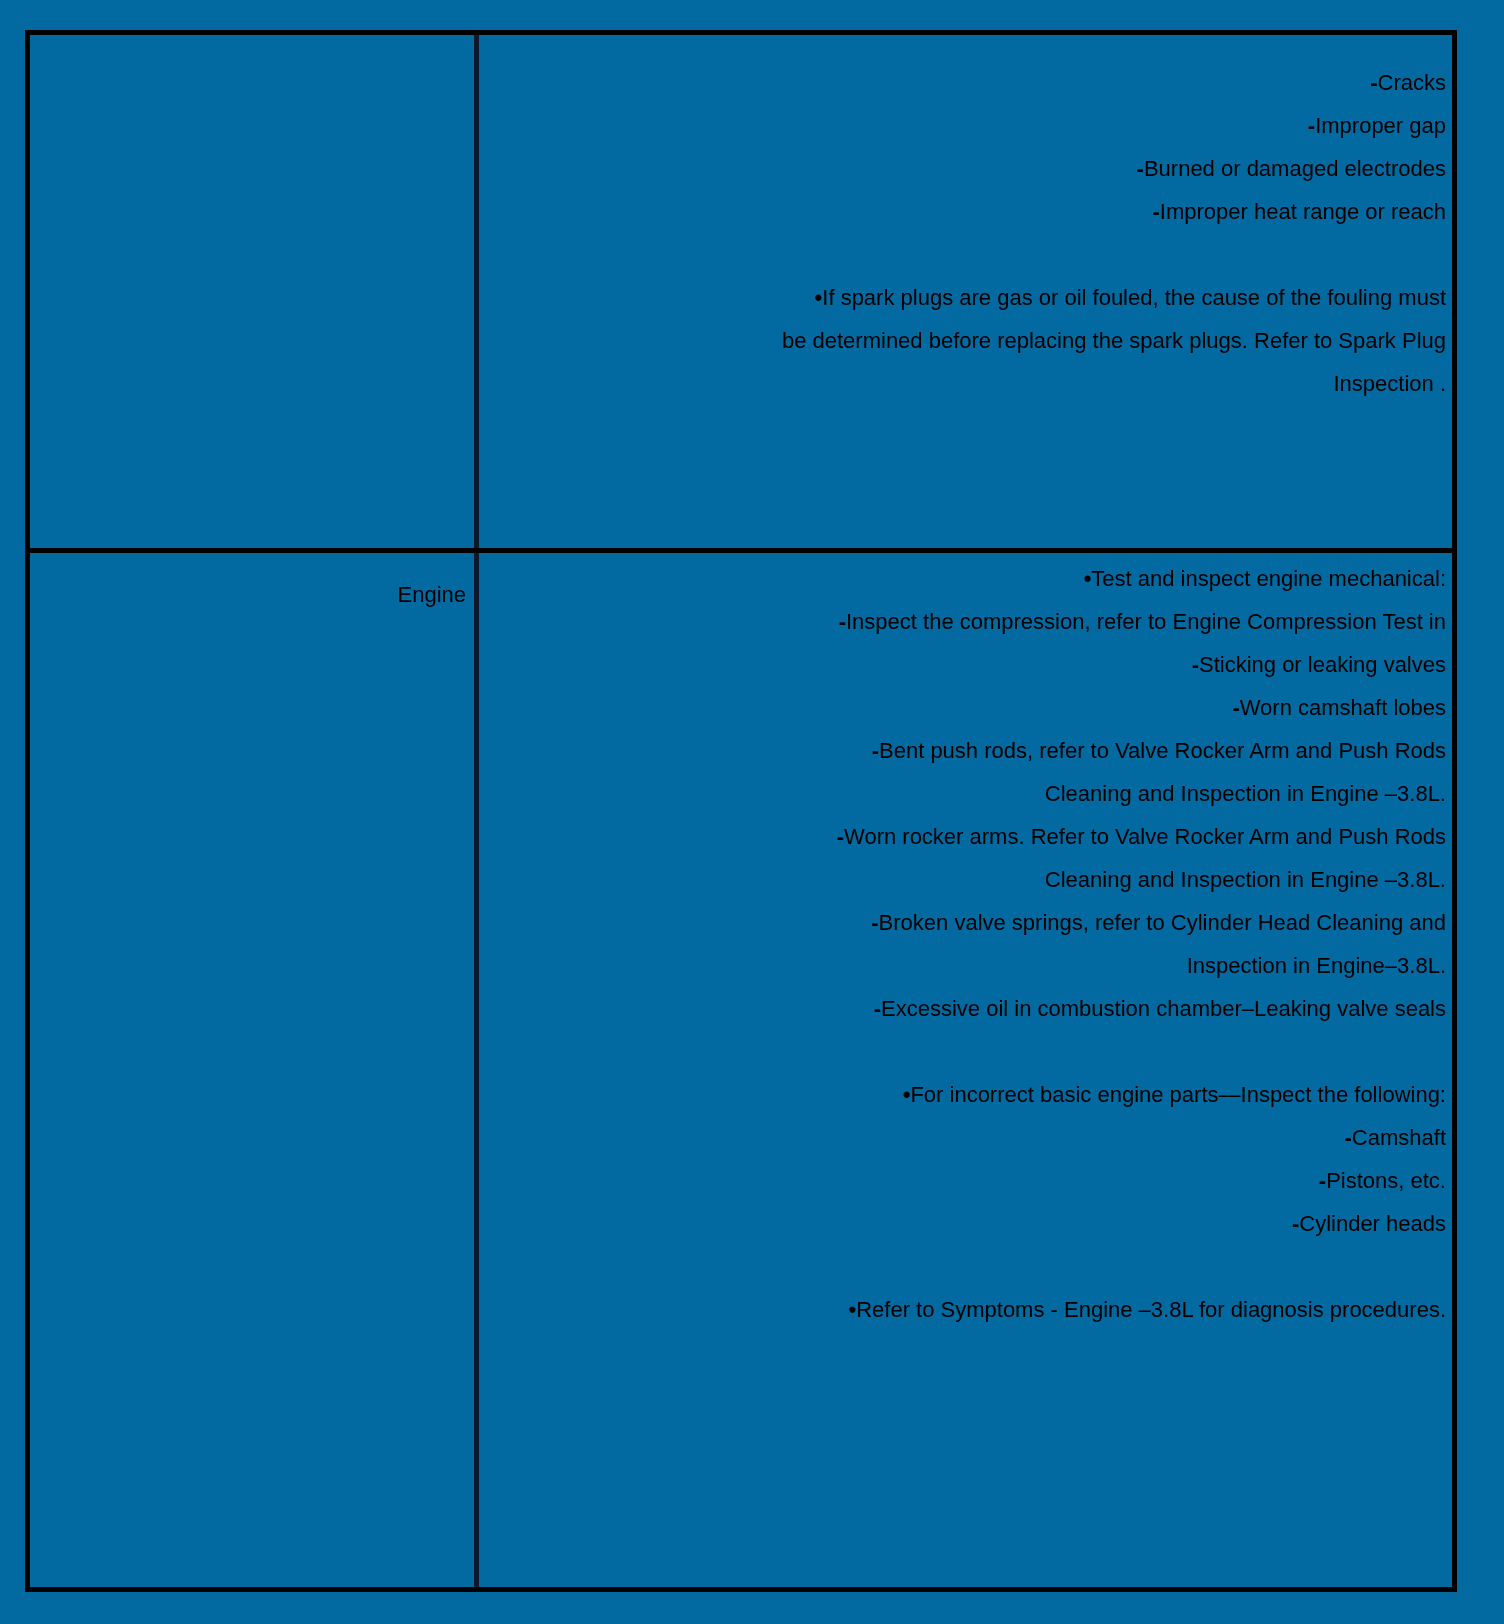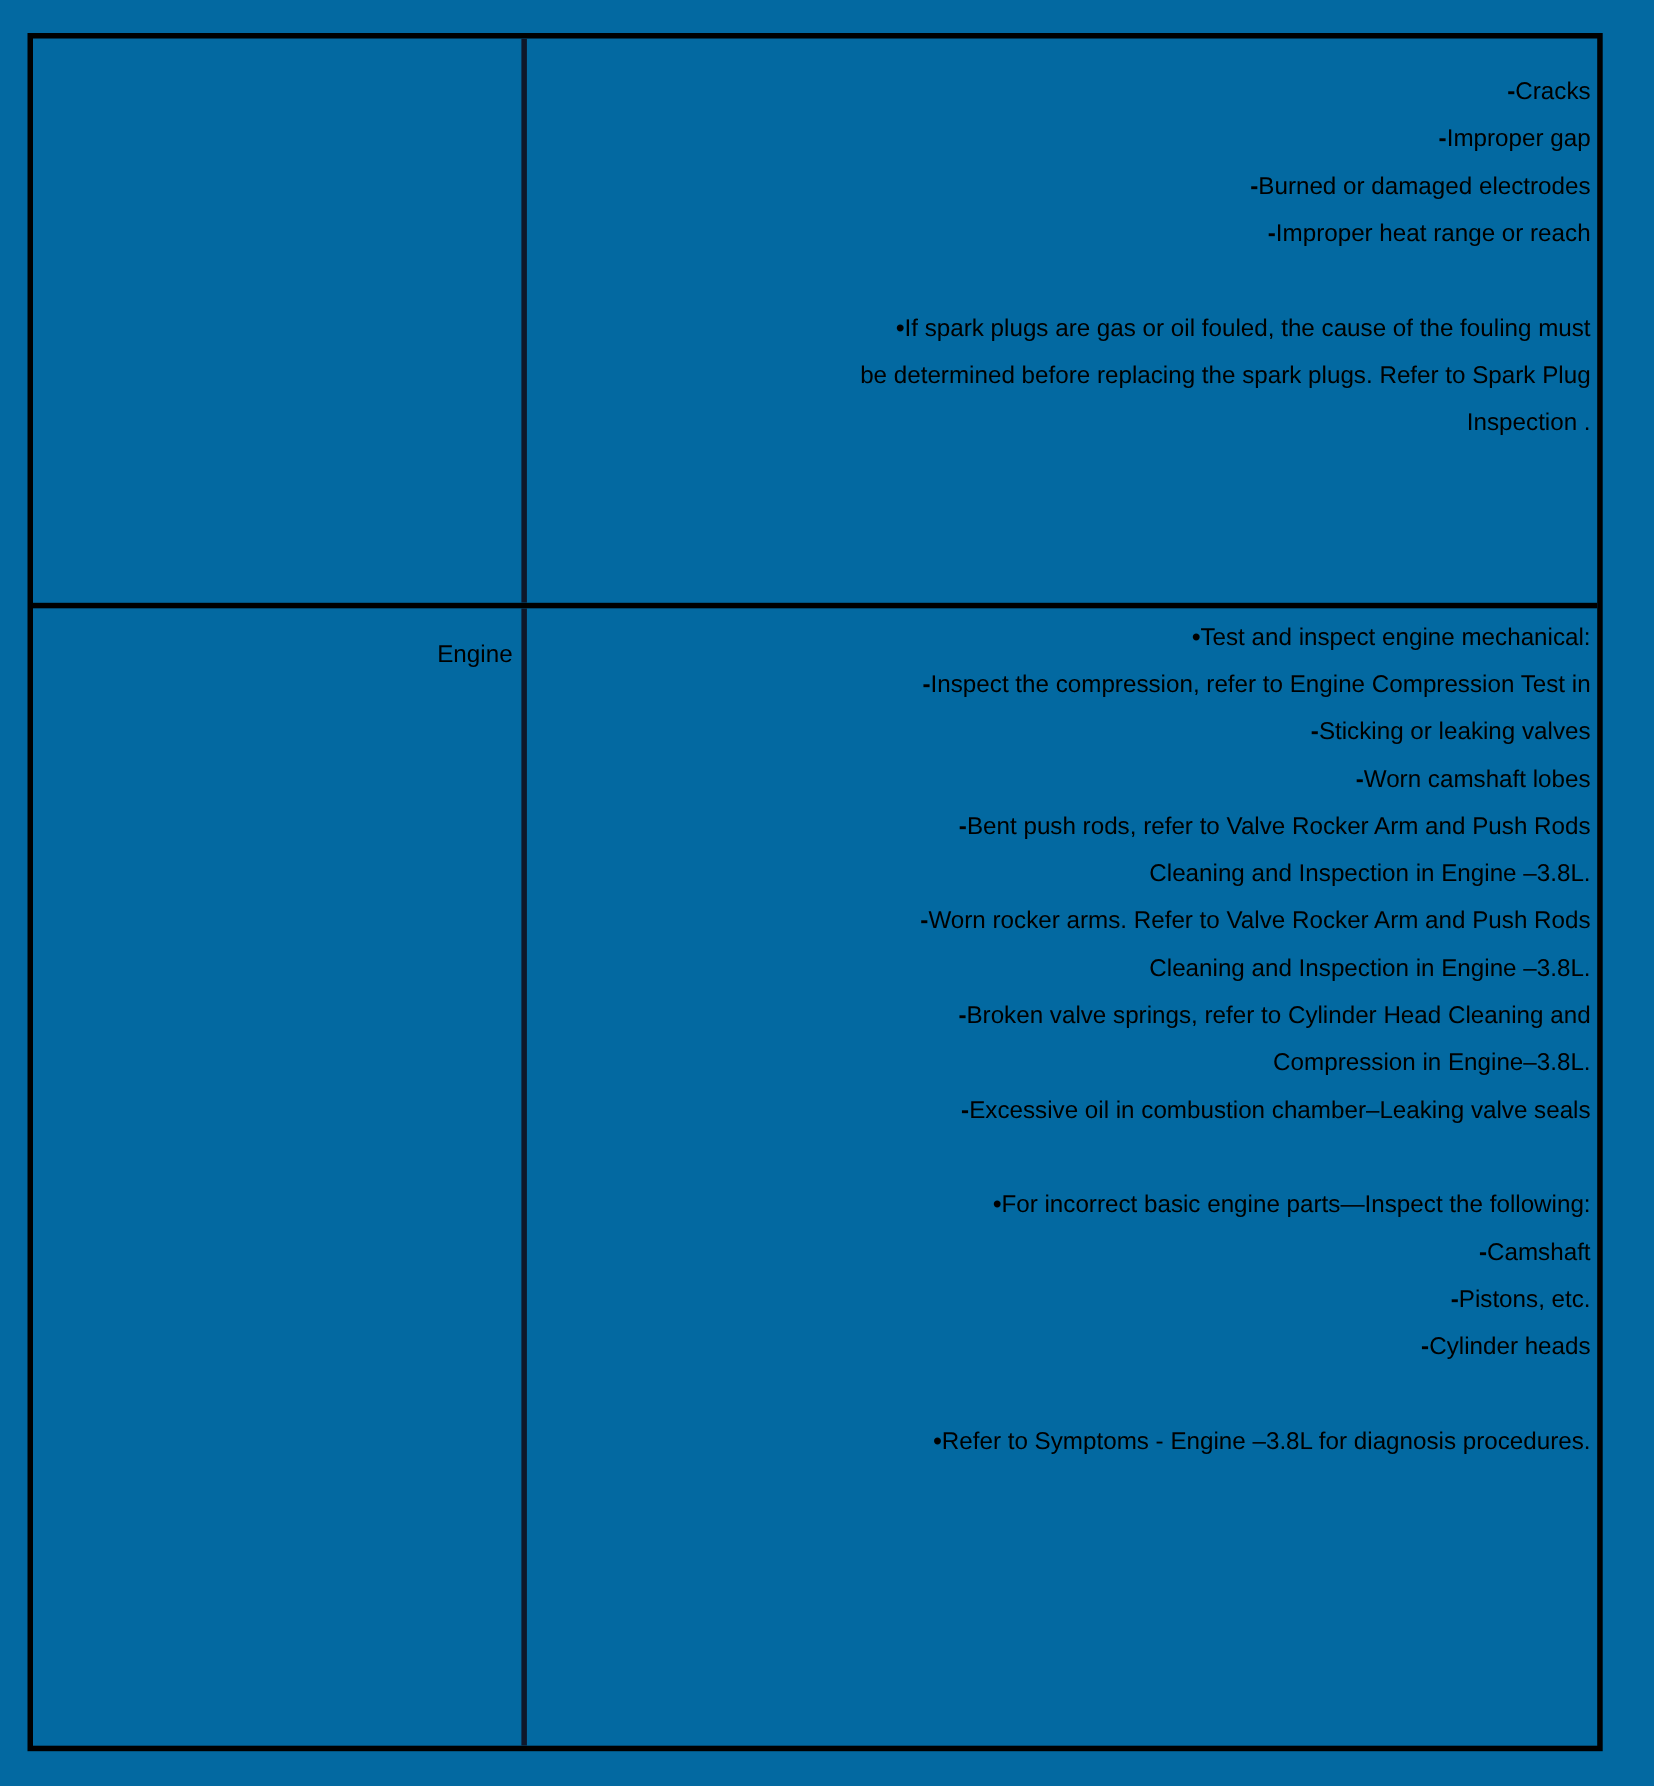--- a/index.html
+++ b/index.html
@@ -97,21 +97,21 @@
       <div class="content-cell row-b">
           <div class="line lvl1"><span class="marker">•</span><span>Test and inspect engine mechanical:</span></div>
           <div class="line lvl2"><span class="marker">-</span><span>Inspect the compression, refer to Engine Compression Test in</span></div>
           <div class="line lvl1"><span class="marker">-</span><span>Sticking or leaking valves</span></div>
           <div class="line lvl1"><span class="marker">-</span><span>Worn camshaft lobes</span></div>
           <div class="line lvl1"><span class="marker">-</span><span>Bent push rods, refer to Valve Rocker Arm and Push Rods</span></div>
           <div class="line cont">Cleaning and Inspection in Engine –3.8L.</div>
           <div class="line lvl1"><span class="marker">-</span><span>Worn rocker arms. Refer to Valve Rocker Arm and Push Rods</span></div>
           <div class="line cont">Cleaning and Inspection in Engine –3.8L.</div>
           <div class="line lvl1"><span class="marker">-</span><span>Broken valve springs, refer to Cylinder Head Cleaning and</span></div>
-          <div class="line cont">Compression in Engine–3.8L.</div>
+          <div class="line cont">Inspection in Engine–3.8L.</div>
           <div class="line lvl1"><span class="marker">-</span><span>Excessive oil in combustion chamber–Leaking valve seals</span></div>
           <div class="spacer"></div>
           <div class="line lvl1"><span class="marker">•</span><span>For incorrect basic engine parts—Inspect the following:</span></div>
           <div class="line lvl2"><span class="marker">-</span><span>Camshaft</span></div>
           <div class="line lvl1"><span class="marker">-</span><span>Pistons, etc.</span></div>
           <div class="line lvl1"><span class="marker">-</span><span>Cylinder heads</span></div>
           <div class="spacer"></div>
           <div class="line lvl1"><span class="marker">•</span><span>Refer to Symptoms - Engine –3.8L for diagnosis procedures.</span></div>
         </div>
     </div>

